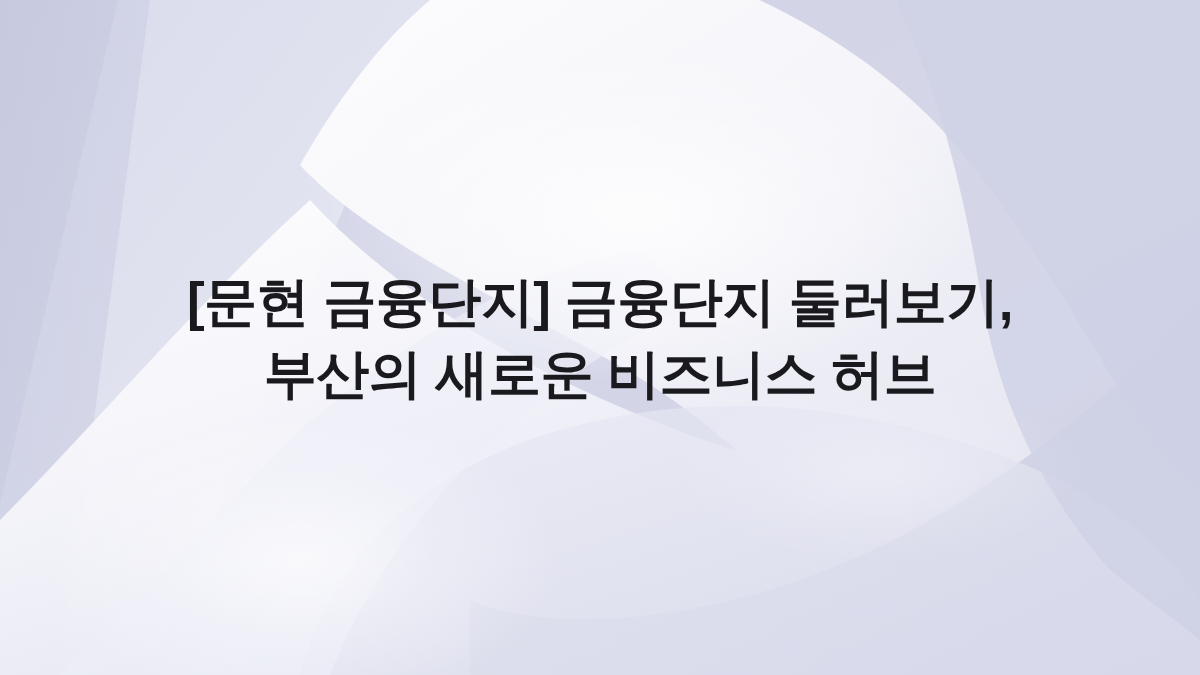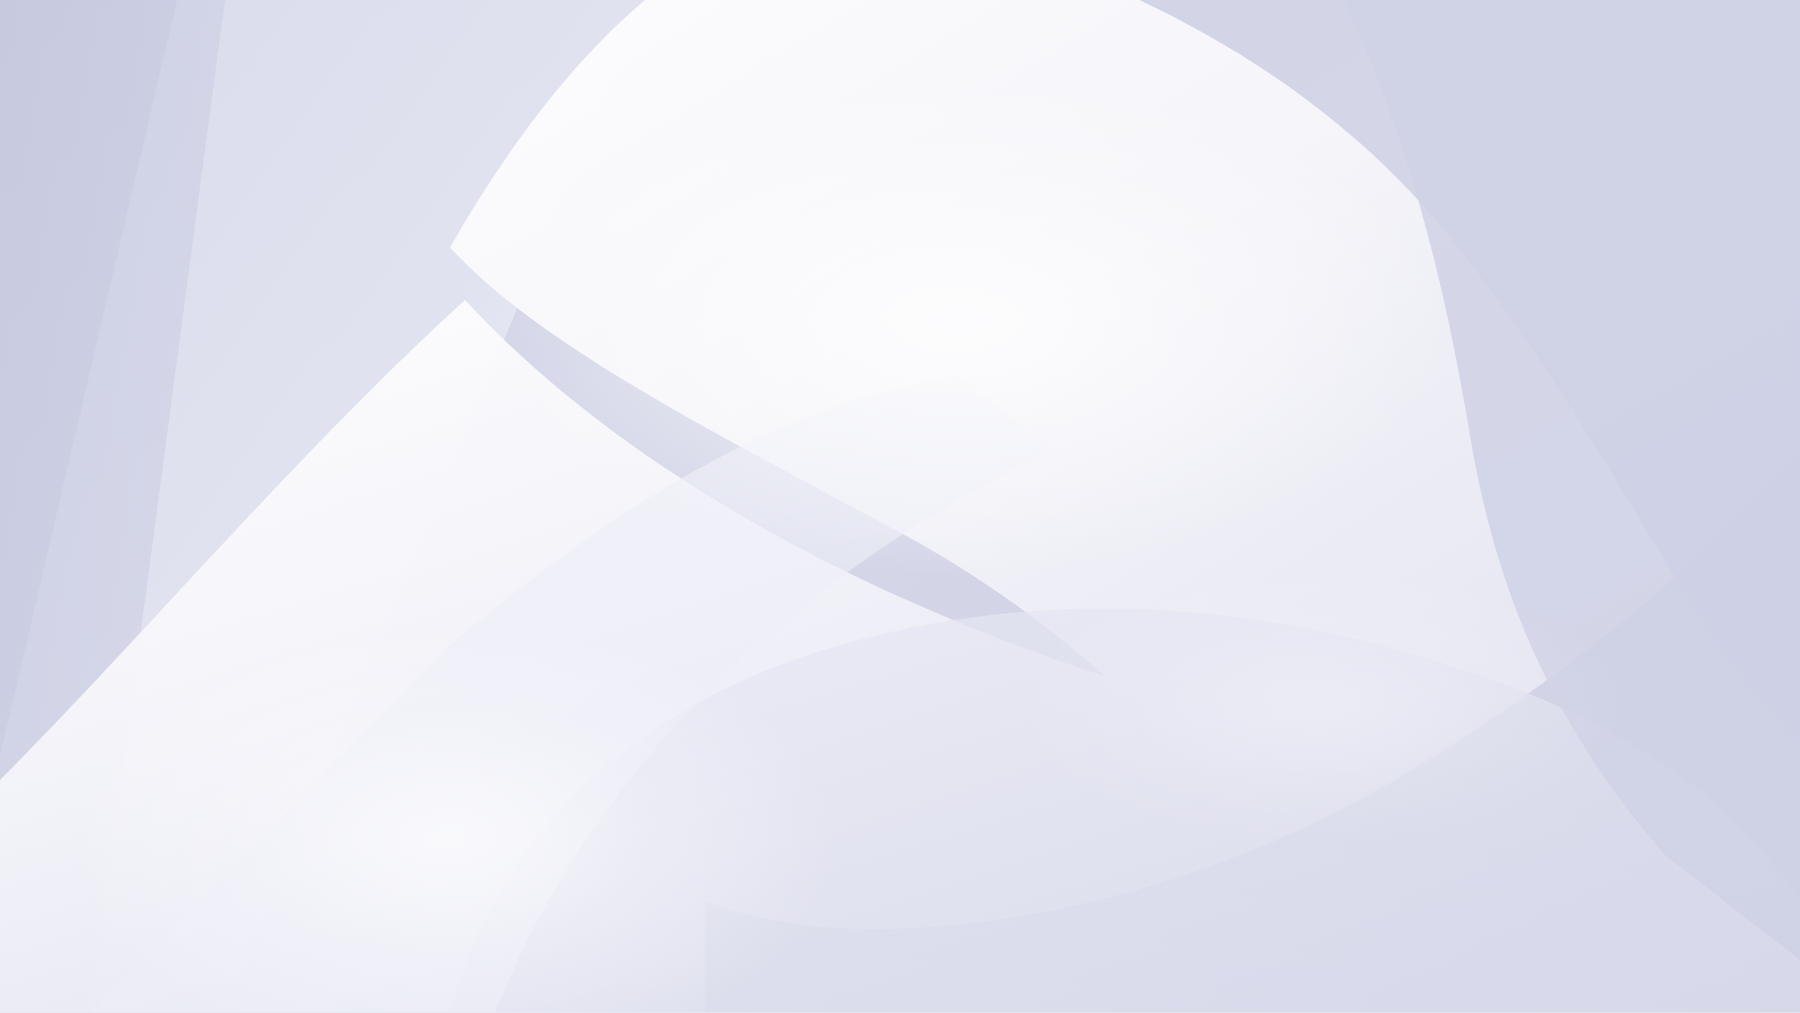--- a/index.html
+++ b/index.html
@@ -156,15 +156,17 @@
              C 540 380, 400 500, 330 675 Z" fill="#eff0f8" opacity="0.6"></path>
 
     <ellipse cx="640" cy="215" rx="330" ry="170" fill="url(#gGlow)"></ellipse>
     <ellipse cx="300" cy="560" rx="260" ry="150" fill="url(#gGlow2)" opacity="0.85"></ellipse>
     <ellipse cx="880" cy="470" rx="210" ry="95" fill="url(#gGlow2)" opacity="0.35"></ellipse>
 
     <rect x="0" y="0" width="1200" height="675" fill="#cfd2e5" opacity="0.05"></rect>
   </svg>
 
   <div id="title-block">
+    <div class="title-line">[문현 금융단지] 금융단지 둘러보기,</div>
+    <div class="title-line">부산의 새로운 비즈니스 허브</div>
   </div>
 
 </div>
 
 </body></html>

